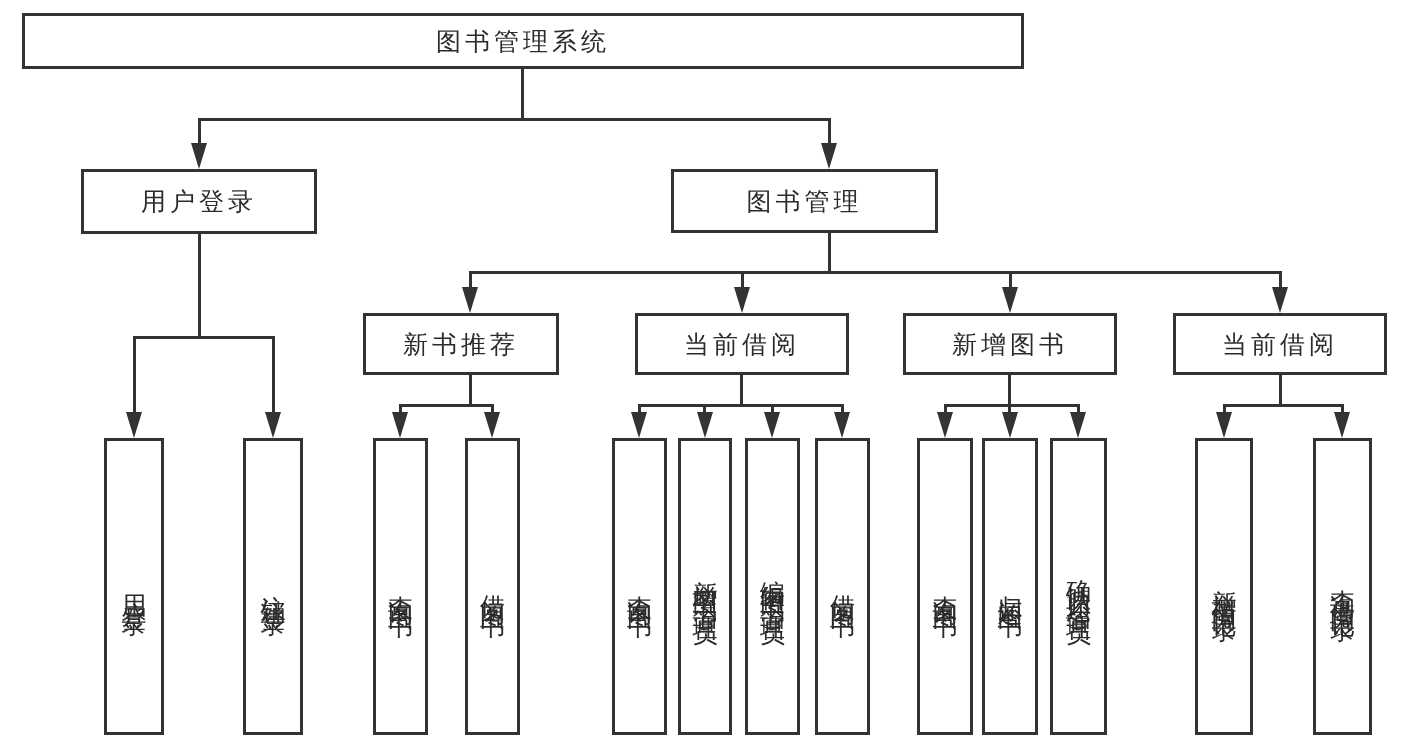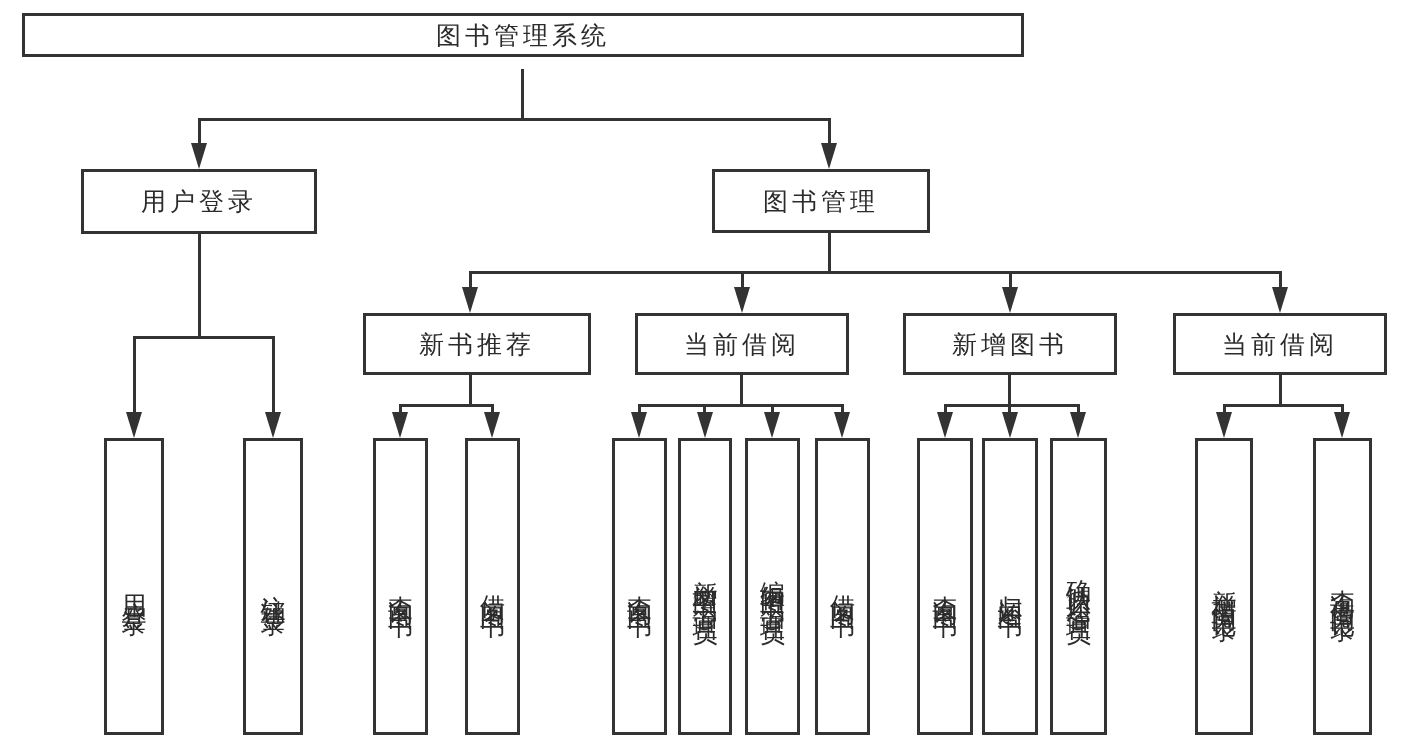--- a/index.html
+++ b/index.html
@@ -41,35 +41,35 @@
     position:absolute;top:716px;right:12px;
     font-size:21px;letter-spacing:1px;color:var(--watermark-color);
     white-space:nowrap;z-index:5;
   }
 </style>
 </head>
 <body>
 
 <div class="stage">
 
-  <div class="node" style="left:22px;top:13px;width:1002px;height:44px;">
+  <div class="node" style="left:22px;top:13px;width:1002px;height:56px;">
     <span class="h-label">图书管理系统</span>
   </div>
 
   <div class="vline" style="left:521px;top:69px;height:49px;"></div>
   <div class="hline" style="left:198px;top:118px;width:633px;"></div>
   <div class="vline" style="left:198px;top:118px;height:28px;"></div>
   <div class="arrow" style="left:191px;top:143px;"></div>
   <div class="vline" style="left:828px;top:118px;height:28px;"></div>
   <div class="arrow" style="left:821px;top:143px;"></div>
 
   <div class="node" style="left:81px;top:169px;width:236px;height:65px;">
     <span class="h-label">用户登录</span>
   </div>
-  <div class="node" style="left:712px;top:169px;width:218px;height:64px;">
+  <div class="node" style="left:671px;top:169px;width:267px;height:64px;">
     <span class="h-label">图书管理</span>
   </div>
 
   <div class="vline" style="left:198px;top:234px;height:102px;"></div>
   <div class="hline" style="left:133px;top:336px;width:142px;"></div>
   <div class="vline" style="left:133px;top:336px;height:78px;"></div>
   <div class="arrow" style="left:126px;top:412px;"></div>
   <div class="vline" style="left:272px;top:336px;height:78px;"></div>
   <div class="arrow" style="left:265px;top:412px;"></div>
 
@@ -77,21 +77,21 @@
   <div class="hline" style="left:469px;top:271px;width:813px;"></div>
   <div class="vline" style="left:469px;top:271px;height:18px;"></div>
   <div class="arrow" style="left:462px;top:287px;"></div>
   <div class="vline" style="left:741px;top:271px;height:18px;"></div>
   <div class="arrow" style="left:734px;top:287px;"></div>
   <div class="vline" style="left:1009px;top:271px;height:18px;"></div>
   <div class="arrow" style="left:1002px;top:287px;"></div>
   <div class="vline" style="left:1279px;top:271px;height:18px;"></div>
   <div class="arrow" style="left:1272px;top:287px;"></div>
 
-  <div class="node" style="left:363px;top:313px;width:228px;height:62px;">
+  <div class="node" style="left:363px;top:313px;width:196px;height:62px;">
     <span class="h-label">新书推荐</span>
   </div>
   <div class="node" style="left:635px;top:313px;width:214px;height:62px;">
     <span class="h-label">当前借阅</span>
   </div>
   <div class="node" style="left:903px;top:313px;width:214px;height:62px;">
     <span class="h-label">新增图书</span>
   </div>
   <div class="node" style="left:1173px;top:313px;width:214px;height:62px;">
     <span class="h-label">当前借阅</span>

